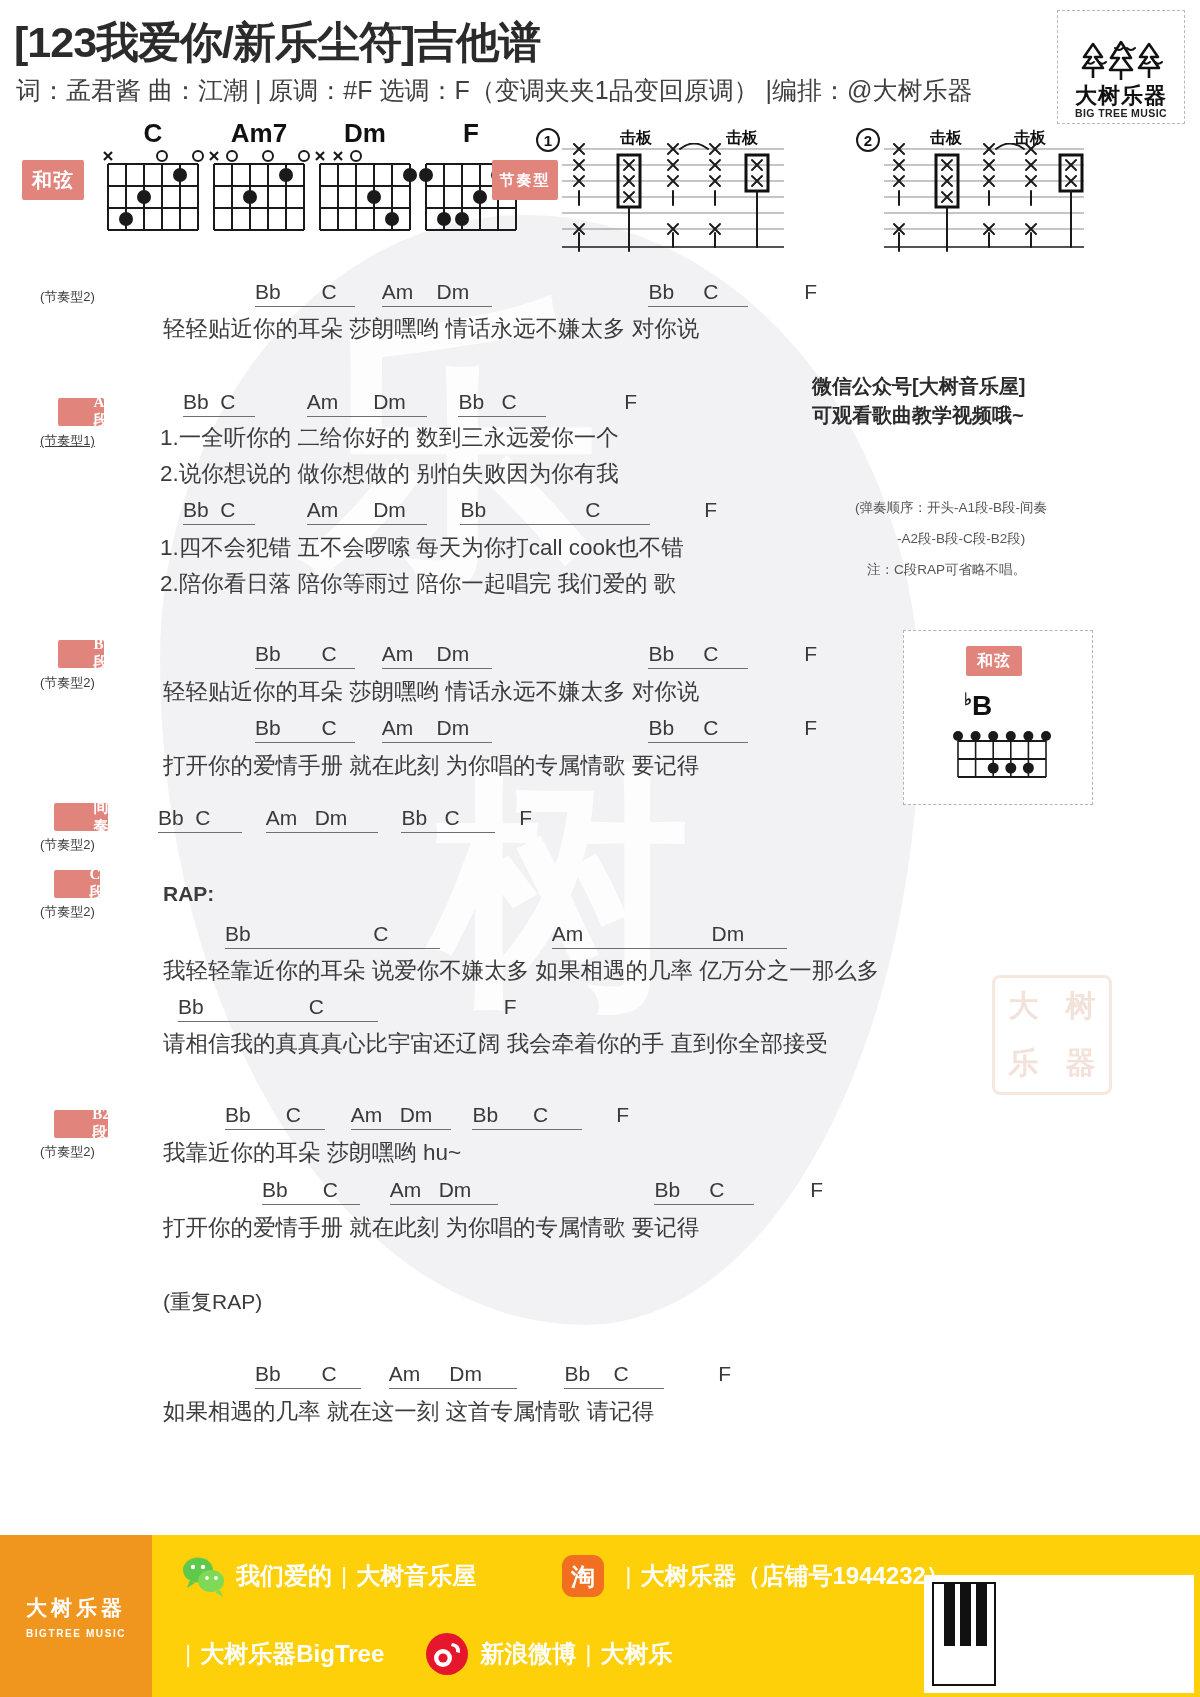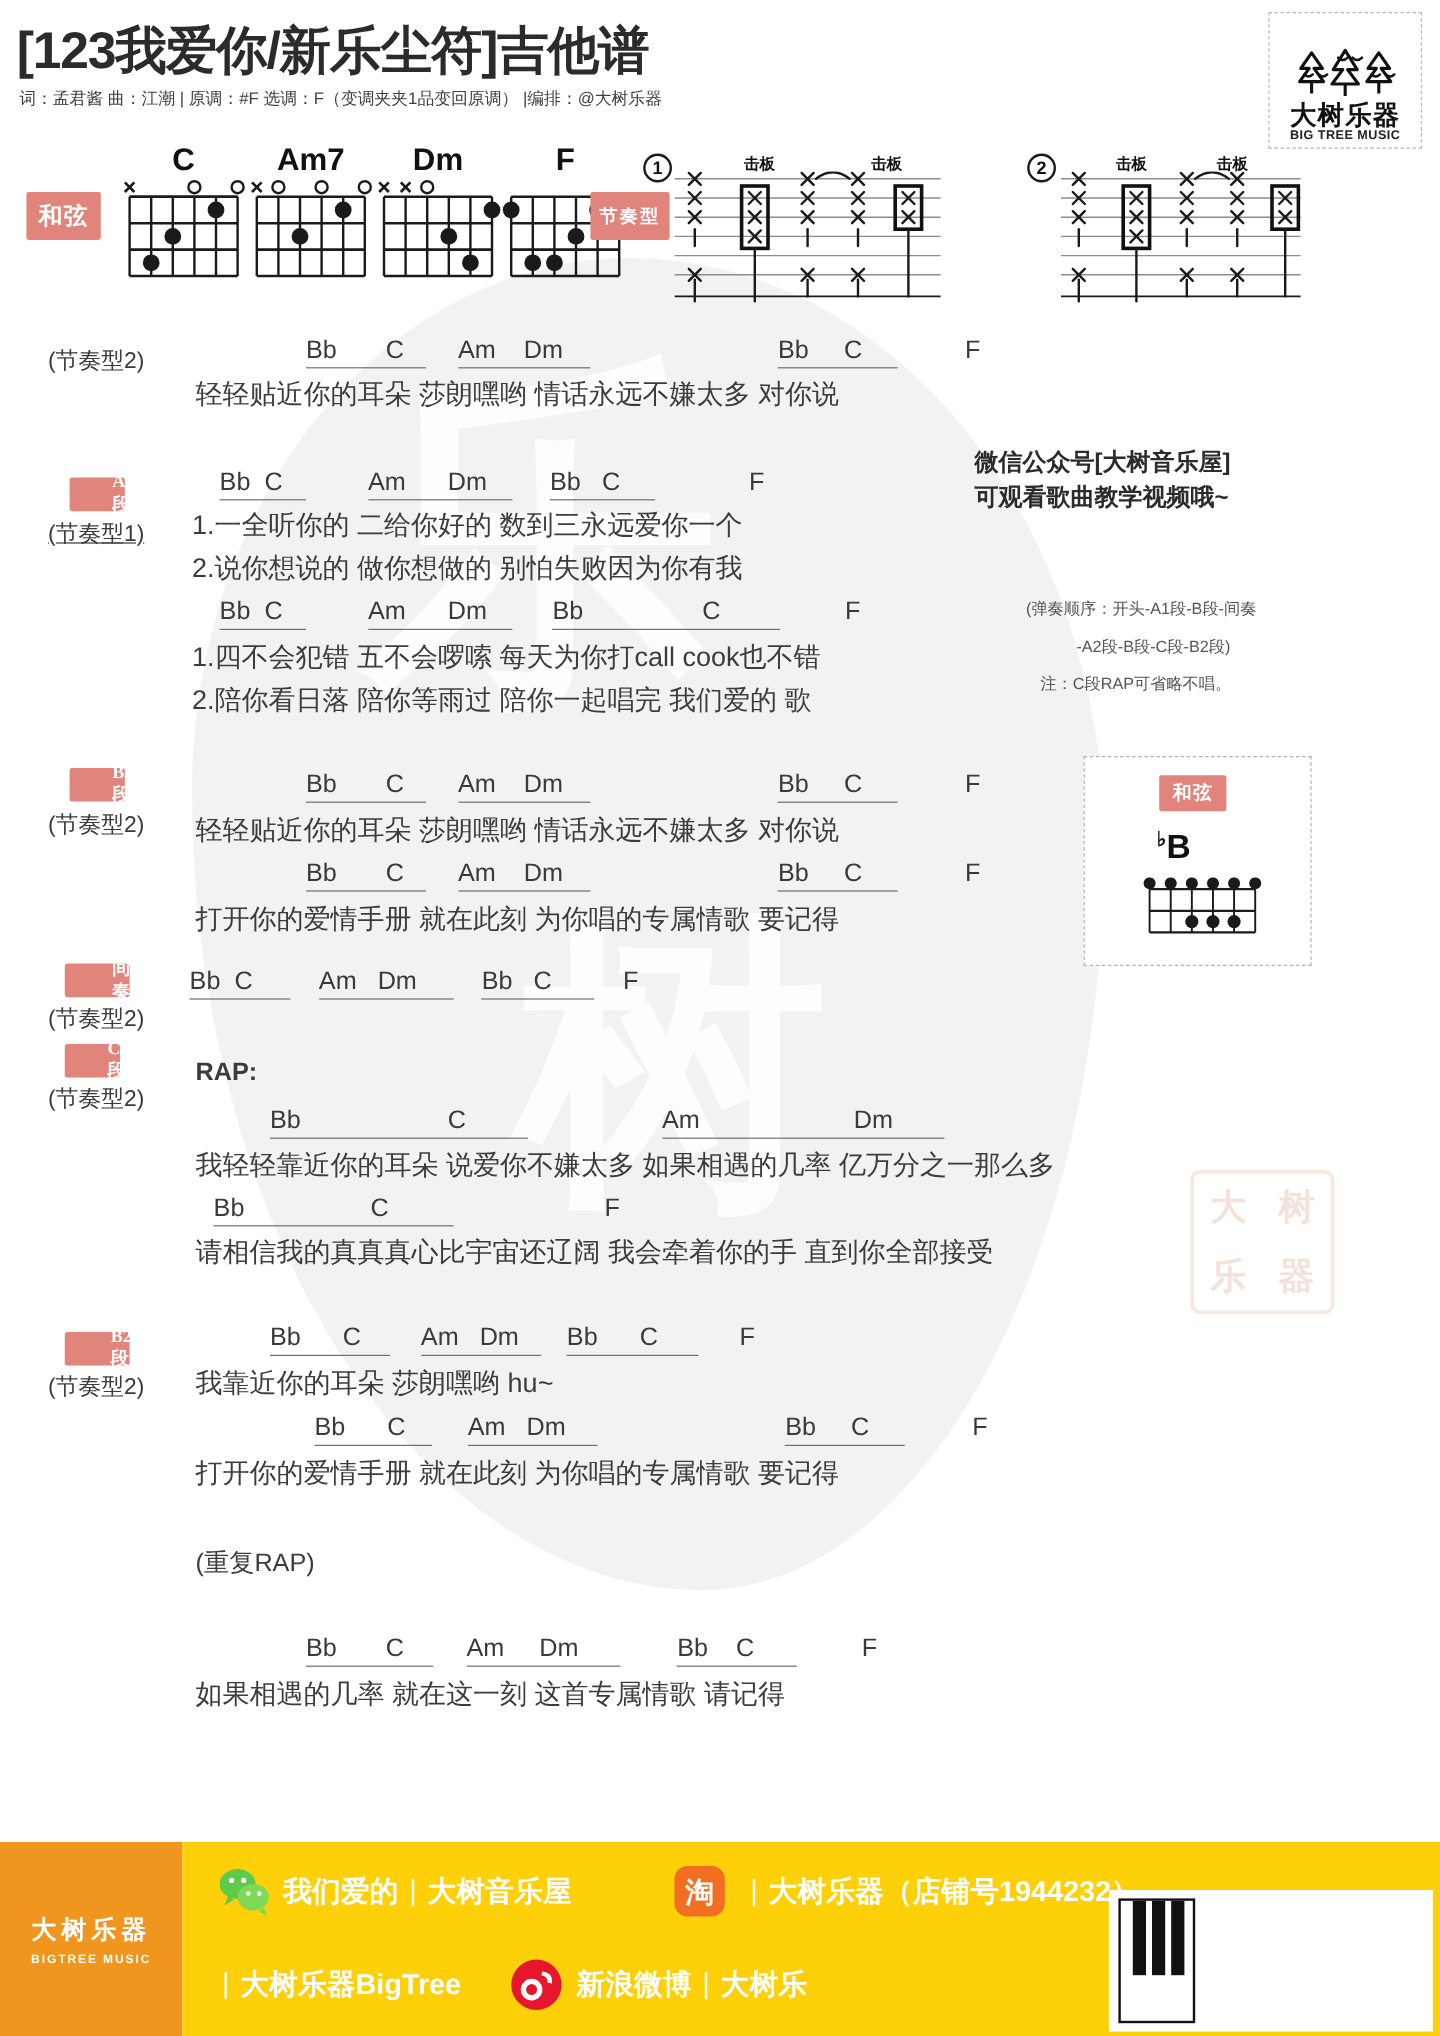--- a/index.html
+++ b/index.html
@@ -34,21 +34,21 @@
   .content { position:relative; z-index:3; }
 
   
   .title {
     position:absolute; left:14px; top:14px;
     font-size:43px; font-weight:700; color:#2b2b2b; letter-spacing:-1px;
     white-space:nowrap;
   }
   .subtitle {
     position:absolute; left:16px; top:74px;
-    font-size:14px; color:#3f3f3f; white-space:nowrap;
+    font-size:25px; color:#3f3f3f; white-space:nowrap;
   }
   .logo-box {
     position:absolute; right:15px; top:10px; width:128px; height:114px;
     border:1px dashed #b9b9b9; background:#fff;
     display:flex; flex-direction:column; align-items:center; justify-content:flex-end;
     padding-bottom:4px;
   }
   .logo-trees { width:92px; height:58px; margin-bottom:2px; }
   .logo-cn { font-size:22px; font-weight:700; color:#111; letter-spacing:1px; line-height:1.05;}
   .logo-en { font-size:10.5px; font-weight:700; color:#222; letter-spacing:.4px; }
@@ -58,39 +58,39 @@
     background:#e0847c; color:#fff; font-weight:700;
     display:inline-flex; align-items:center; justify-content:center;
     letter-spacing:3px; border-radius:2px;
     font-family:"Liberation Serif", serif;
   }
   .tag-hexian { position:absolute; left:22px; top:160px; width:62px; height:40px; font-size:20px; letter-spacing:1px;}
   .tag-jiezou  { position:absolute; left:492px; top:160px; width:66px; height:40px; font-size:15px; letter-spacing:2px;}
   .tag-hexian2 { position:absolute; left:965px; top:645px; width:56px; height:30px; font-size:16px; letter-spacing:1px;}
 
   .sec-tag { position:absolute; width:46px; height:28px; font-size:15px; letter-spacing:0px;padding-left:40px; }
-  .sec-sub { position:absolute; font-size:19px; color:#3b3b3b; white-space:nowrap;}
+  .sec-sub { position:absolute; font-size:13px; color:#3b3b3b; white-space:nowrap;}
 
   
   .chordgrid { position:absolute; }
   .chordgrid .cname {
     text-align:center; font-size:26px; font-weight:700; color:#111;
     font-family:"Liberation Sans", sans-serif; line-height:1;
     margin-bottom:2px;
   }
   .cdiag { position:relative; }
   .cdiag svg { display:block; }
 
   
   .pattern { position:absolute; }
   .pnum {
     position:absolute; width:24px;height:24px;border:2px solid #1a1a1a;border-radius:50%;
     display:flex;align-items:center;justify-content:center;font-size:15px;font-weight:700;color:#111;
   }
-  .jiban { position:absolute; font-size:13px; font-weight:700; color:#111; white-space:nowrap;}
+  .jiban { position:absolute; font-size:16px; font-weight:700; color:#111; white-space:nowrap;}
 
   
   .chordline { position:absolute; white-space:nowrap; font-size:21px; color:#3a3a3a;
                font-family:"Liberation Sans", sans-serif; }
   .lyricline  { position:absolute; white-space:nowrap; font-size:22.5px; color:#3c3c3c; }
   .u { border-bottom:1.6px solid #6f6f6f; padding-bottom:2px; }
 
   
   .wx-note { position:absolute; left:812px; top:372px; font-size:20px; font-weight:700;
              color:#2b2b2b; line-height:1.45; white-space:nowrap;}

